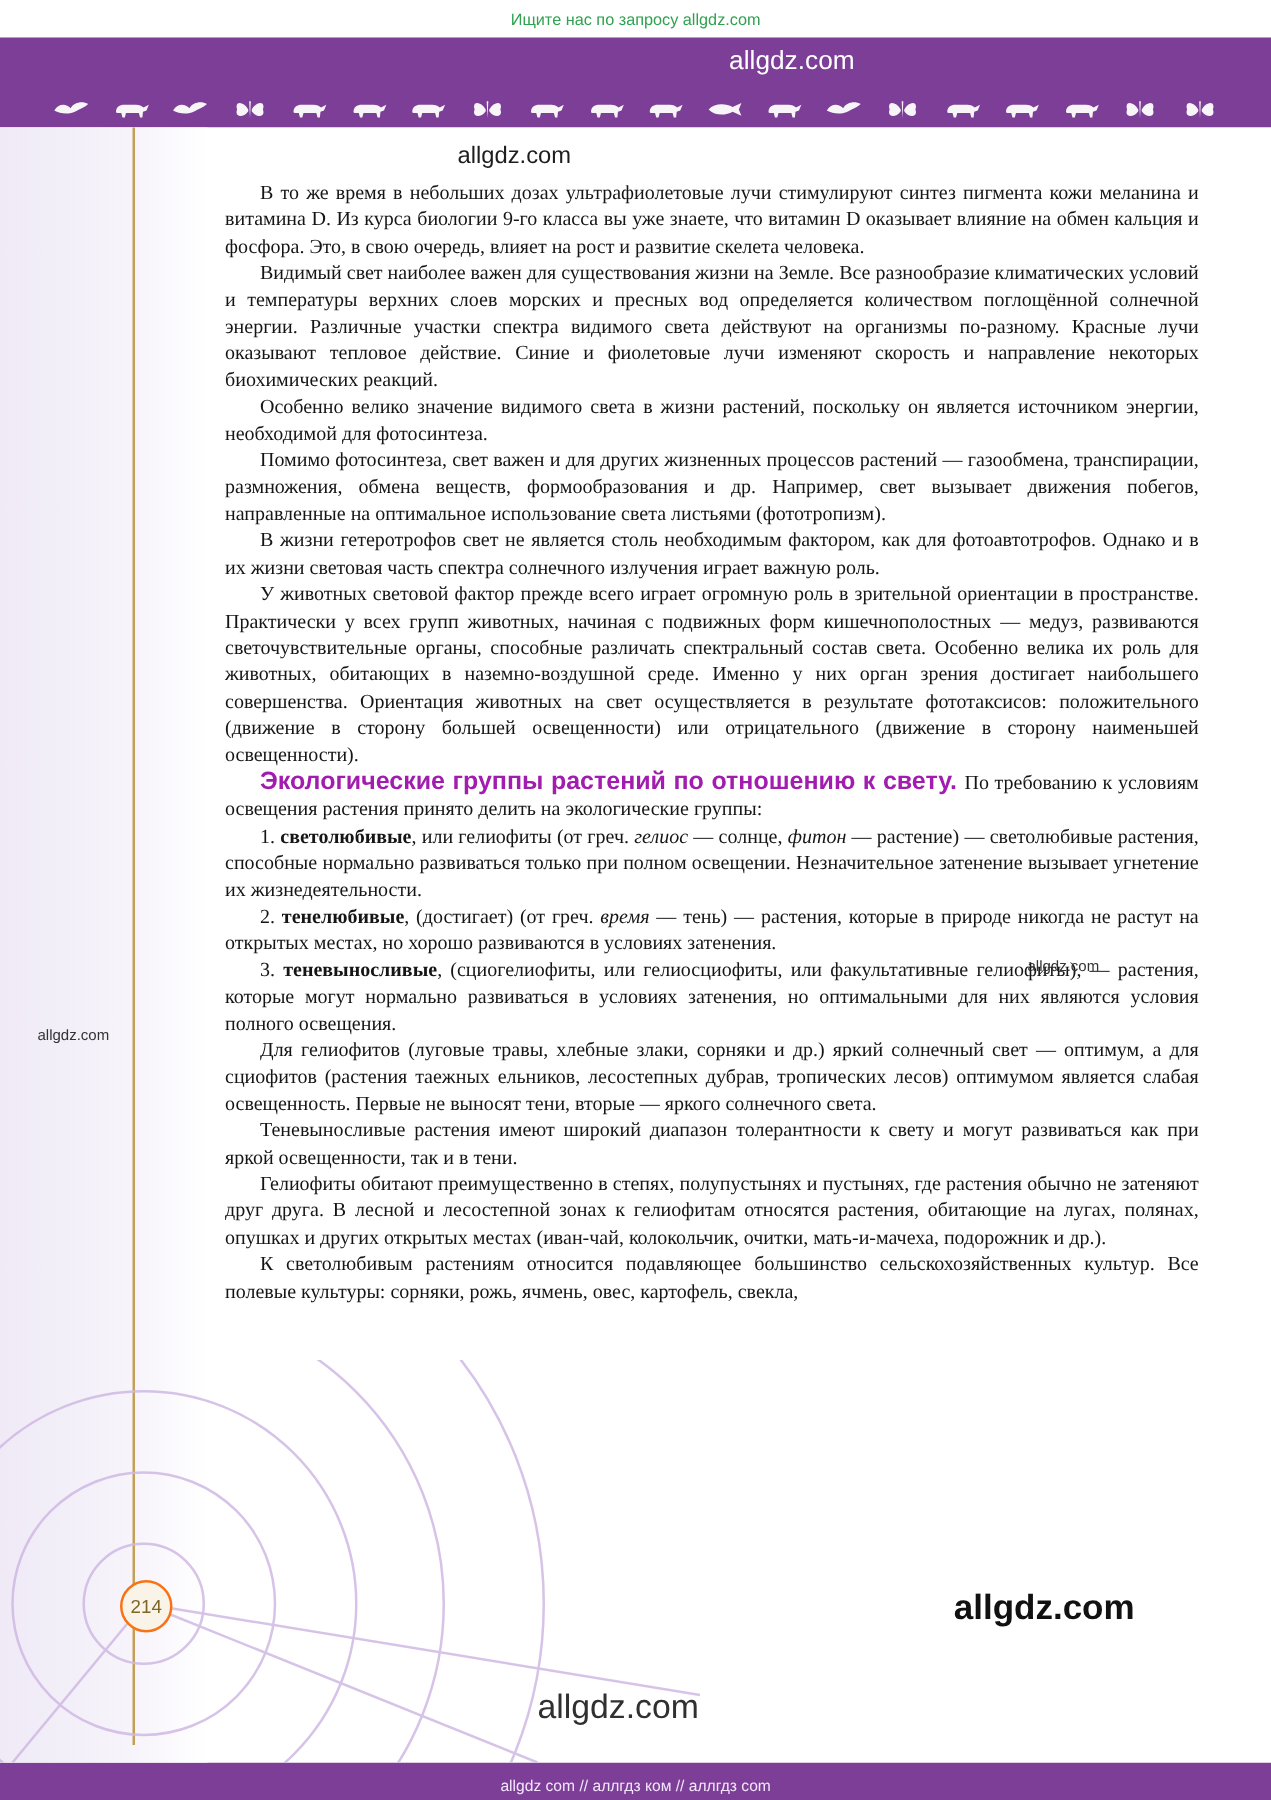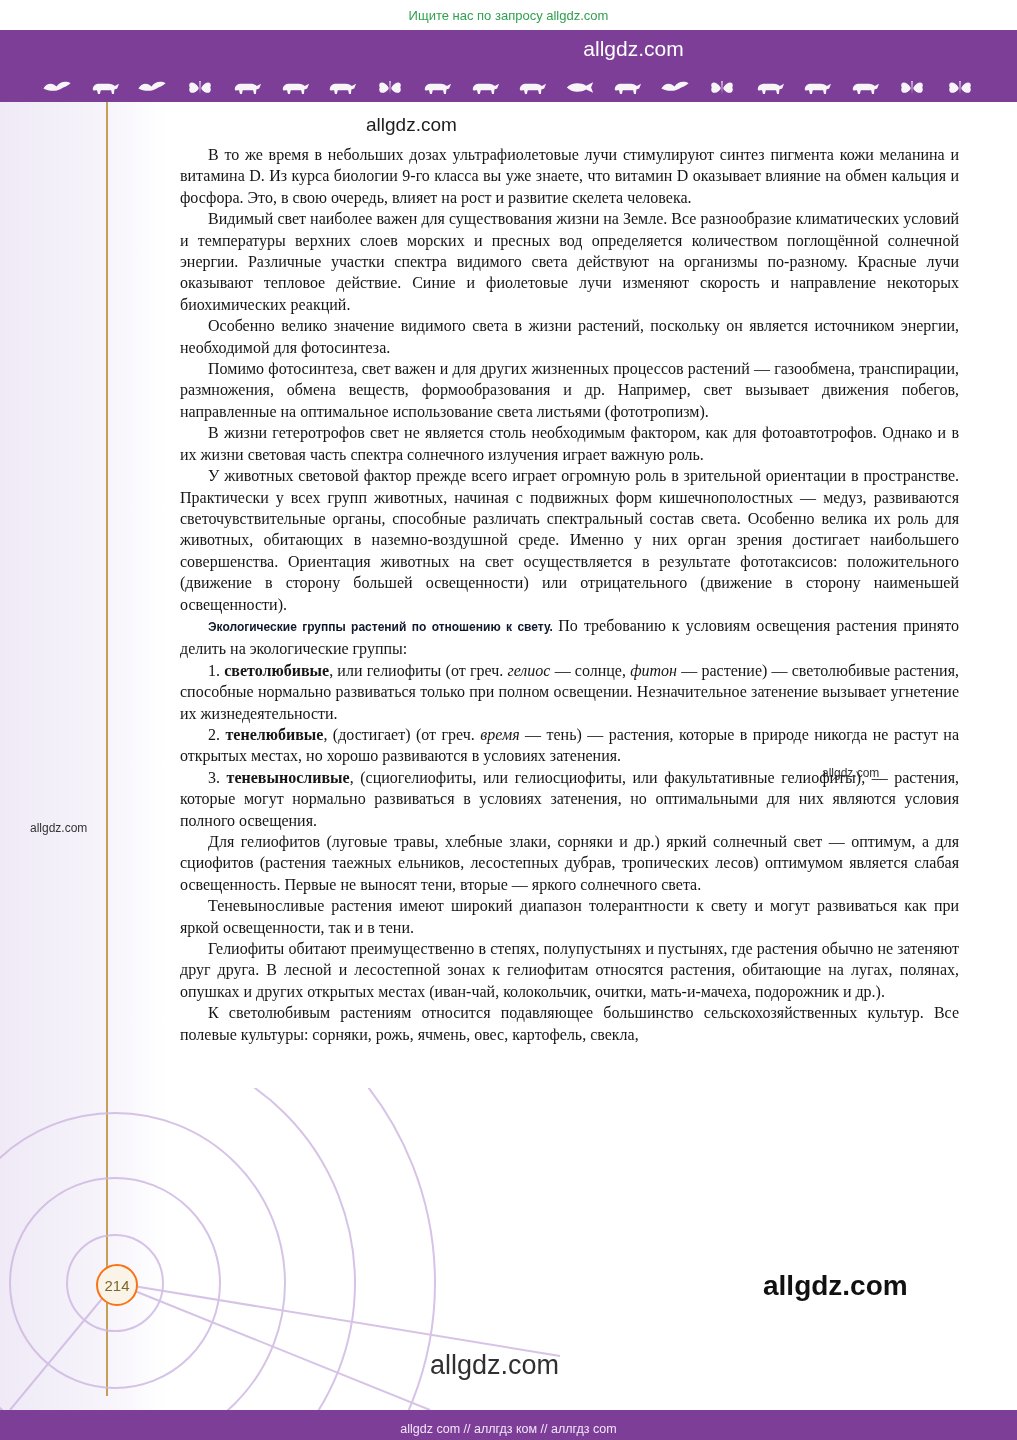--- a/index.html
+++ b/index.html
@@ -22,21 +22,21 @@
   .content{position:relative;height:1308px;background:#ffffff;}
   .left-margin{position:absolute;left:0;top:0;width:166px;height:100%;
                background:linear-gradient(90deg,#efeaf6 0%,#f7f4fb 65%,#ffffff 100%);}
   .spine-line{position:absolute;left:106px;top:0;height:1294px;width:2px;background:#c3a055;z-index:1;}
   .deco{position:absolute;left:0;top:986px;width:580px;height:322px;pointer-events:none;z-index:1;}
 
   .text-col{position:absolute;left:180px;top:42px;width:779px;z-index:2;}
   .para{margin:0;text-indent:28px;text-align:justify;font-size:16px;line-height:21.4px;color:#151515;}
   .s-b{font-weight:bold;}
   .s-i{font-style:italic;}
-  .s-hp{font-family:"Liberation Sans",sans-serif;font-weight:bold;color:#0f172a;font-size:12px;}
+  .s-hp{font-family:"Liberation Sans",sans-serif;font-weight:bold;color:#a21caf;font-size:20px;}
 
   .wm{position:absolute;font-family:"Liberation Sans",sans-serif;color:#1d1d1d;z-index:3;white-space:nowrap;}
   .wm-top{top:12px;left:366px;font-size:19px;}
   .wm-right{top:664px;left:822px;font-size:12px;color:#333333;}
   .wm-left{top:719px;left:30px;font-size:12px;color:#333333;}
   .wm-big{top:1168px;left:763px;font-size:28px;font-weight:bold;color:#111111;}
   .wm-center{top:1248px;left:430px;font-size:27px;color:#303030;}
 
   .page-num{position:absolute;left:96px;top:1162px;width:38px;height:38px;border-radius:50%;
             border:2px solid #f97316;background:#f9f4e7;color:#7f6728;z-index:2;

